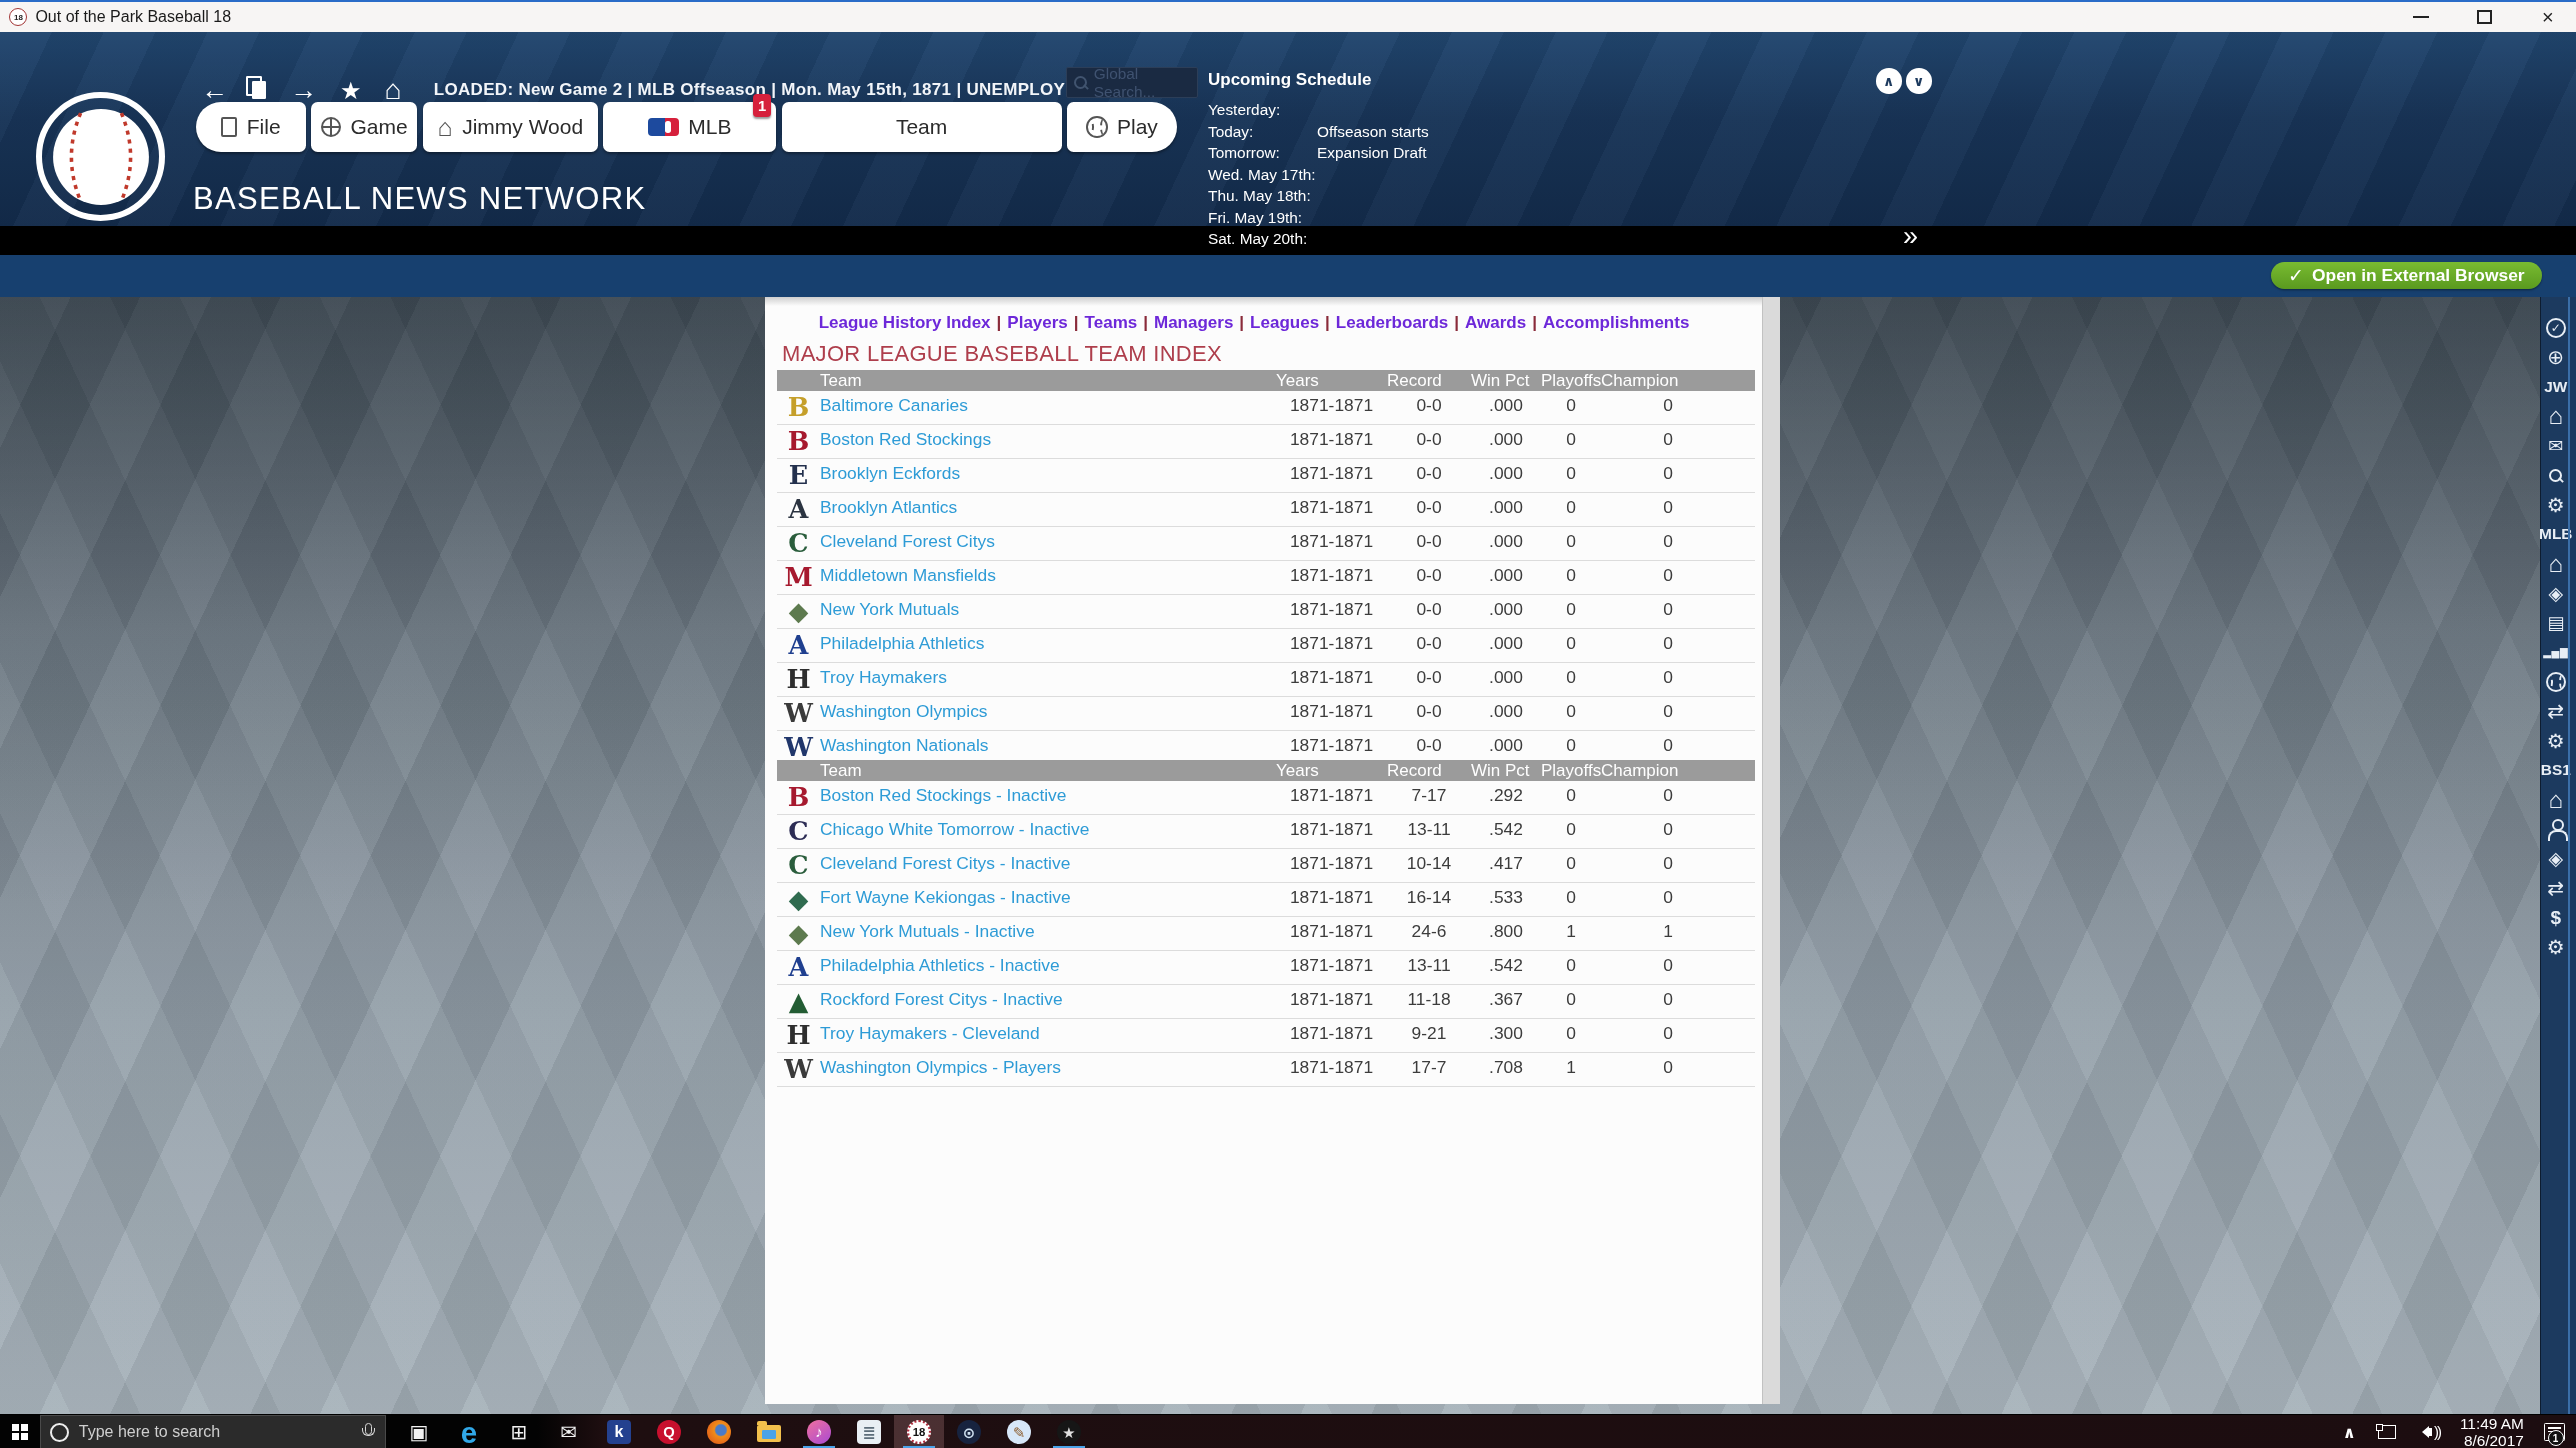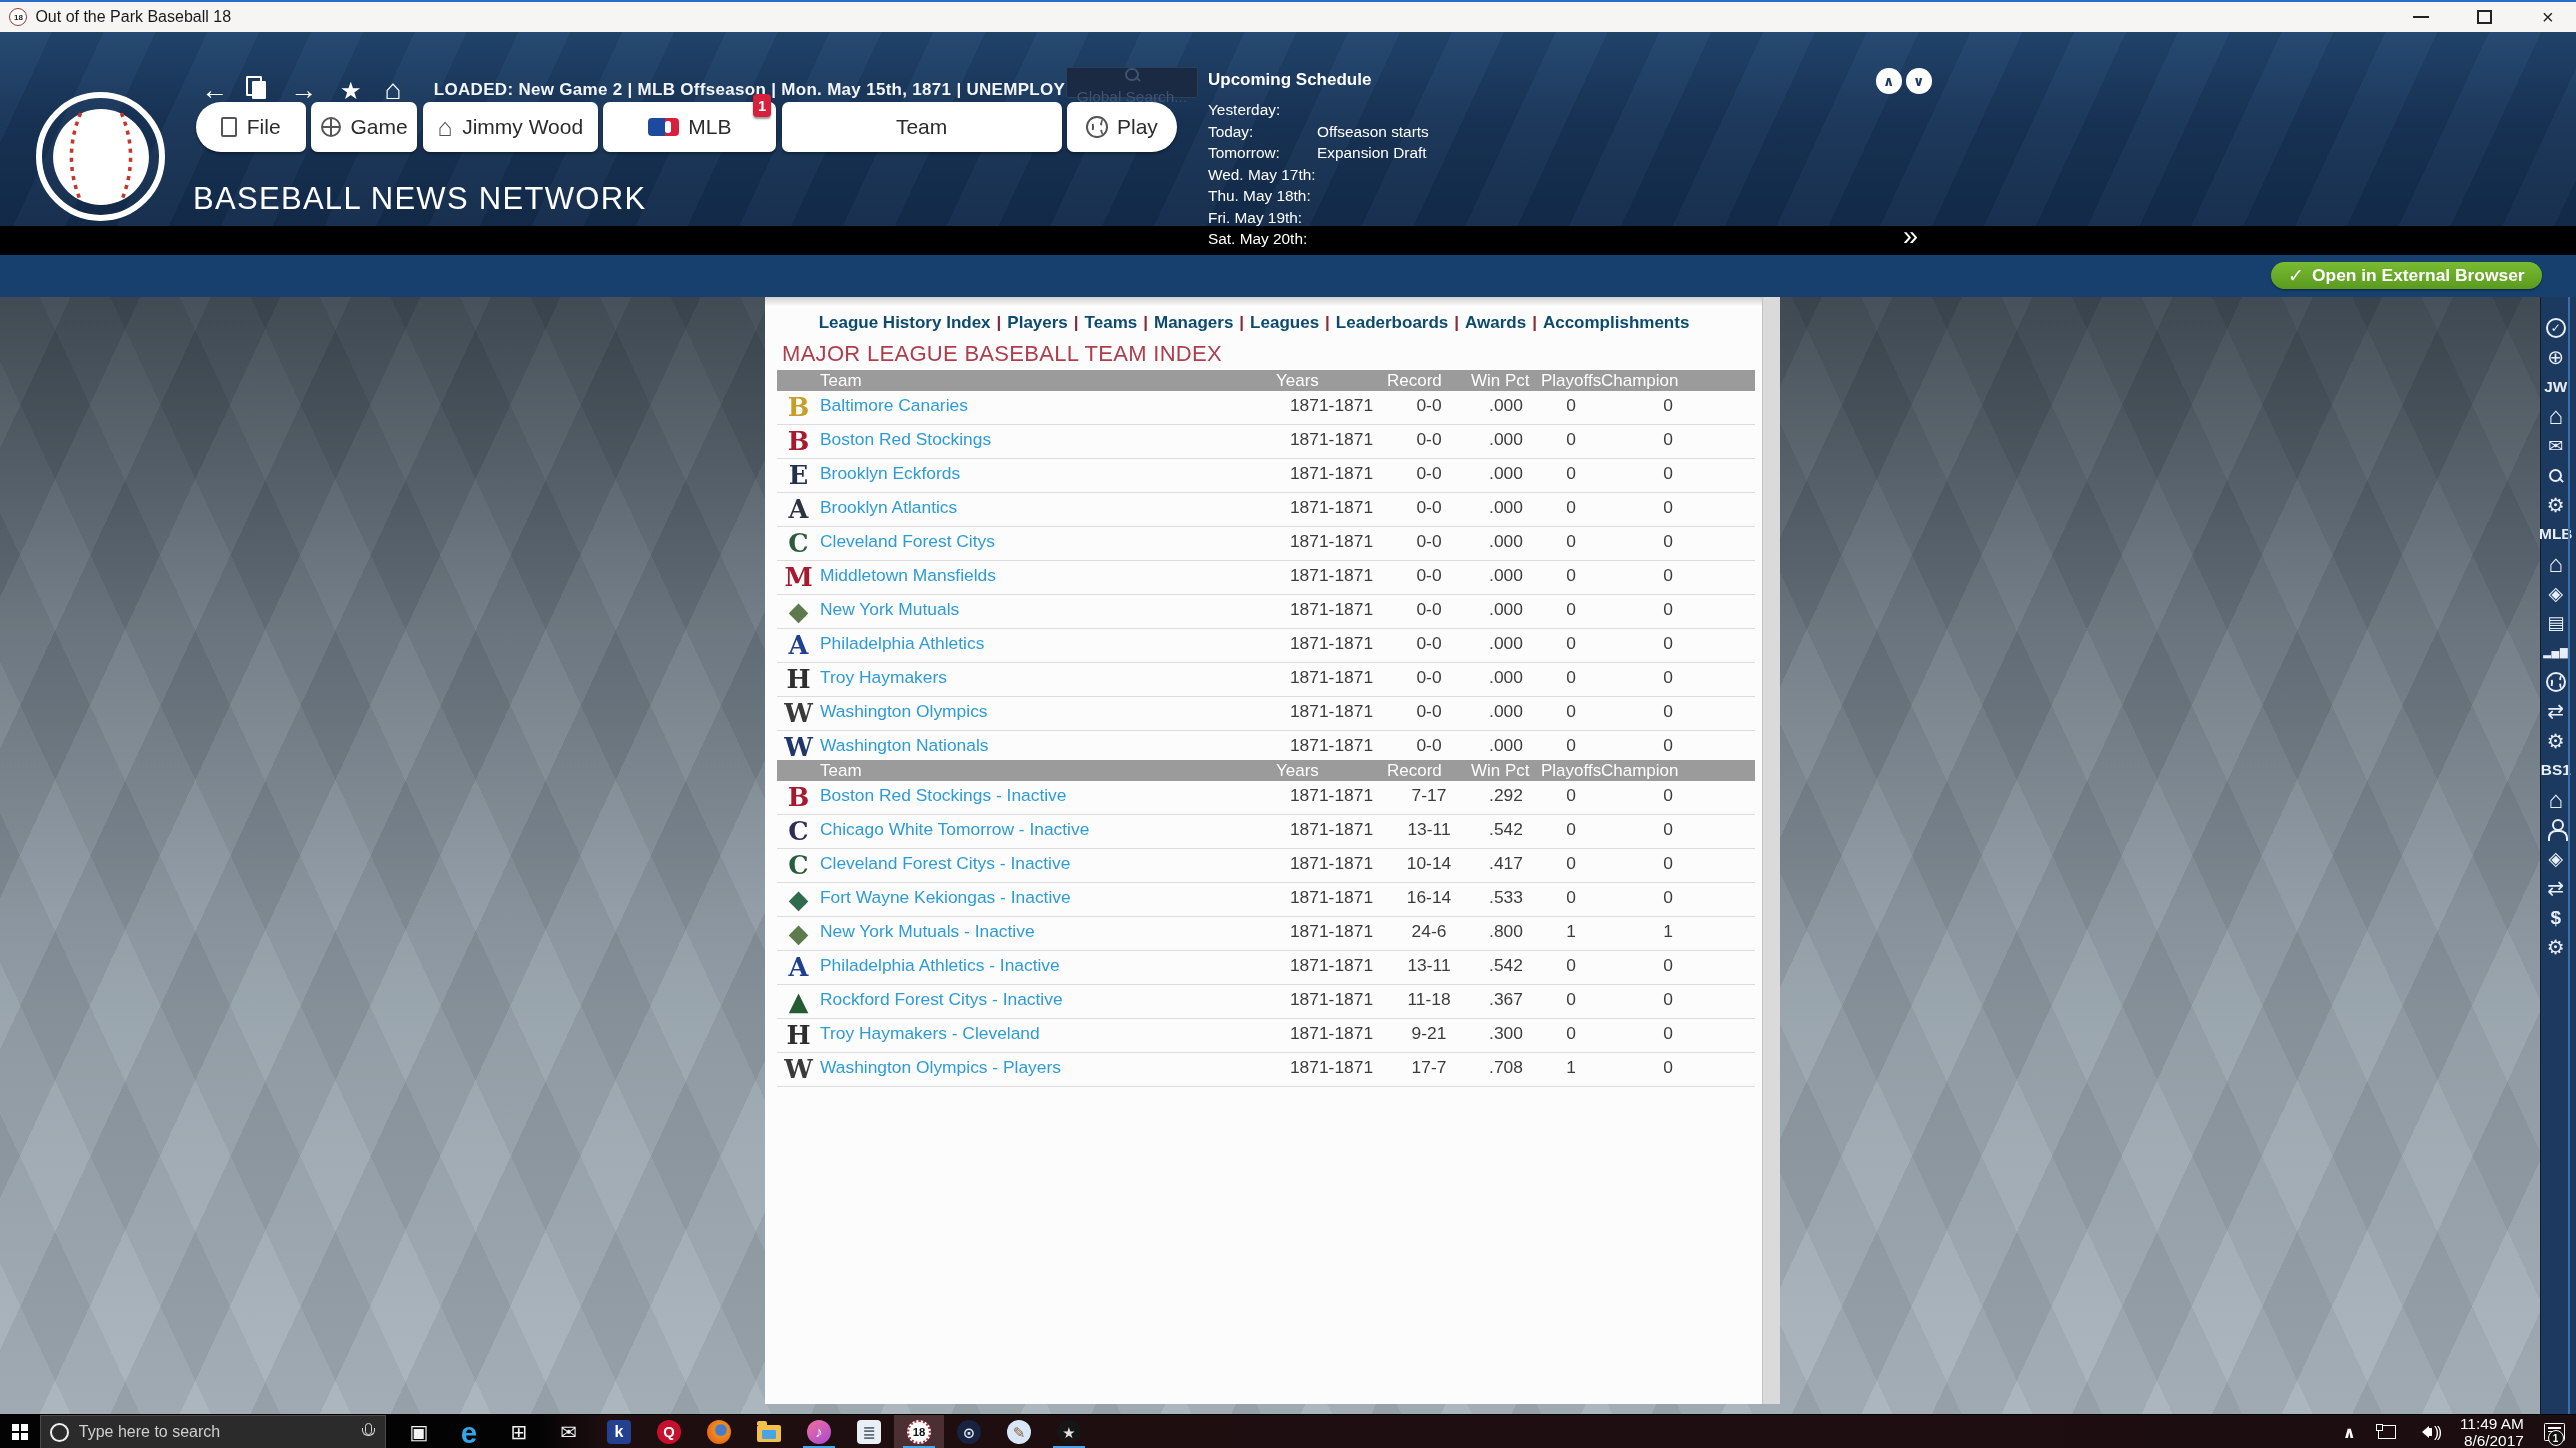--- a/index.html
+++ b/index.html
@@ -28,21 +28,21 @@
   .navrow{position:absolute;left:201px;top:39px;height:38px;display:flex;align-items:center;gap:23px;color:#fff;}
   .navic{font-size:27px;line-height:27px;color:#fff;}
   .copyic{position:relative;width:16px;height:20px;}
   .copyic::before{content:"";position:absolute;left:-4.7px;top:-4px;width:12px;height:16px;border:2px solid #fff;border-radius:1.3px;}
   .copyic::after{content:"";position:absolute;left:1.3px;top:1.3px;width:13.4px;height:17.4px;background:#fff;border-radius:1.3px;}
   .star{font-size:24px;}
   .homeg{font-size:28px;font-weight:bold;line-height:24px;}
   .loaded{font-size:17px;font-weight:bold;color:#f2f5f9;letter-spacing:0.3px;margin-left:9.4px;white-space:nowrap;}
 
   .gsearch{position:absolute;left:1066px;top:35px;width:132px;height:31px;border:1.3px solid #2c3e58;background:#1a2a42;
-    border-radius:2px;display:flex;align-items:center;gap:6.7px;padding:0 6.7px;flex-direction:column;}
+    border-radius:2px;display:flex;align-items:center;gap:6.7px;padding:0 6.7px;}
   .mag{position:relative;width:13.4px;height:13.4px;flex:none;}
   .mag::before{content:"";position:absolute;left:0;top:0;width:9.4px;height:9.4px;border:2px solid #41546f;border-radius:50%;}
   .mag::after{content:"";position:absolute;left:9.4px;top:10px;width:6px;height:2px;background:#41546f;transform:rotate(45deg);}
   .gsearch .ph{font-size:15.4px;color:#3f5270;}
 
   .sched{position:absolute;left:1208px;top:38px;color:#fff;}
   .sched .st{font-size:17px;font-weight:bold;margin-bottom:9.4px;}
   .sched-row{display:flex;font-size:15.4px;line-height:21.5px;}
   .sched-label{width:109px;}
   .sched-value{white-space:nowrap;}
@@ -86,21 +86,21 @@
       repeating-linear-gradient(115deg,rgba(255,255,255,.05) 0 64px,rgba(0,0,0,.05) 64px 127px),
       repeating-linear-gradient(65deg,rgba(255,255,255,.04) 0 64px,rgba(0,0,0,.04) 64px 127px),
       linear-gradient(180deg,#5d6973 0%,#76828c 35%,#929ea8 65%,#a4b0b8 100%);}
 
   
   .panel{position:absolute;left:765px;top:0;width:1015px;height:1107px;background:#fcfcfc;}
   .panel::before{content:"";position:absolute;left:0;top:0;width:100%;height:9.4px;
     background:linear-gradient(180deg,rgba(0,0,0,.18),rgba(0,0,0,0));}
   .scrolltrack{position:absolute;right:0;top:0;bottom:0;width:18px;background:#dadada;border-left:0.7px solid #c2c2c2;}
   .crumbs{position:absolute;left:0;top:16px;width:978px;text-align:center;font-size:17px;font-weight:bold;}
-  .crumb{color:#0c4a6e;cursor:pointer;}
+  .crumb{color:#6d28d9;cursor:pointer;}
   .crumb-sep{color:#8a2b3a;padding:0 6px;}
   .ptitle{position:absolute;left:17px;top:44px;font-size:22px;color:#ae3e4c;letter-spacing:0.3px;}
 
   .ttable{position:absolute;left:12px;width:978px;}
   .t1{top:73px;} .t2{top:463px;}
   .thead,.trow{display:grid;grid-template-columns:43px 1fr 111px 84px 70px 60px 134px 20px;}
   .thead{height:21px;background:#9b9b9b;color:#fff;font-size:17px;align-items:center;}
   .thead span{text-align:left;}
   .thead .h-team{text-align:left;}
   .trow{height:34px;border-bottom:0.7px solid #dcdcdc;padding-top:4px;align-items:start;font-size:17.4px;color:#3c3c3c;}

